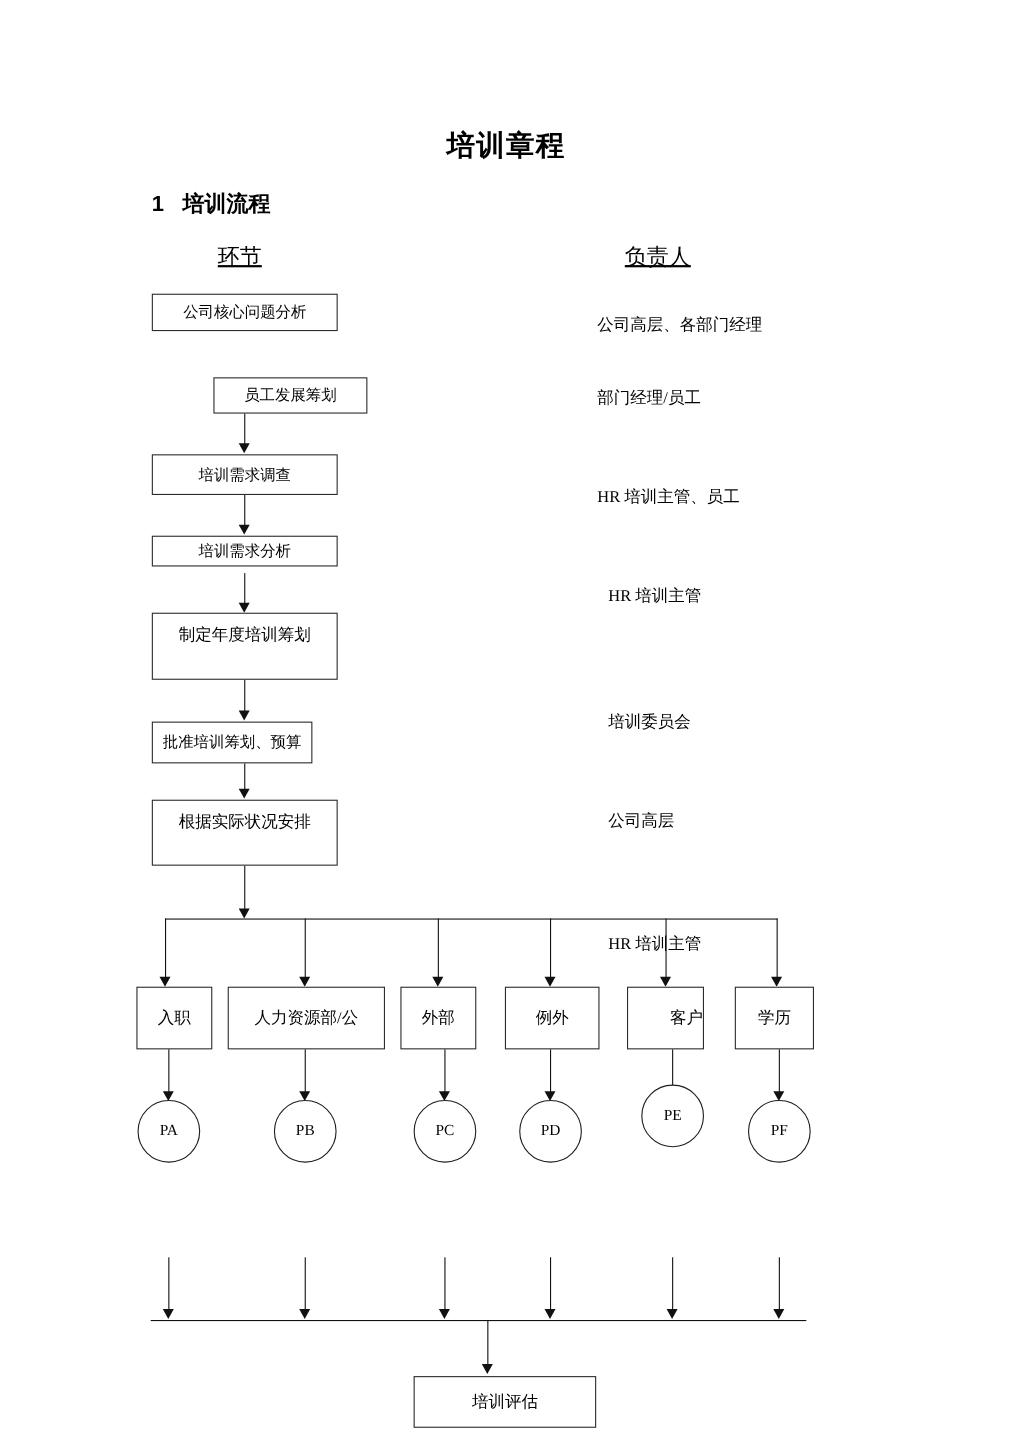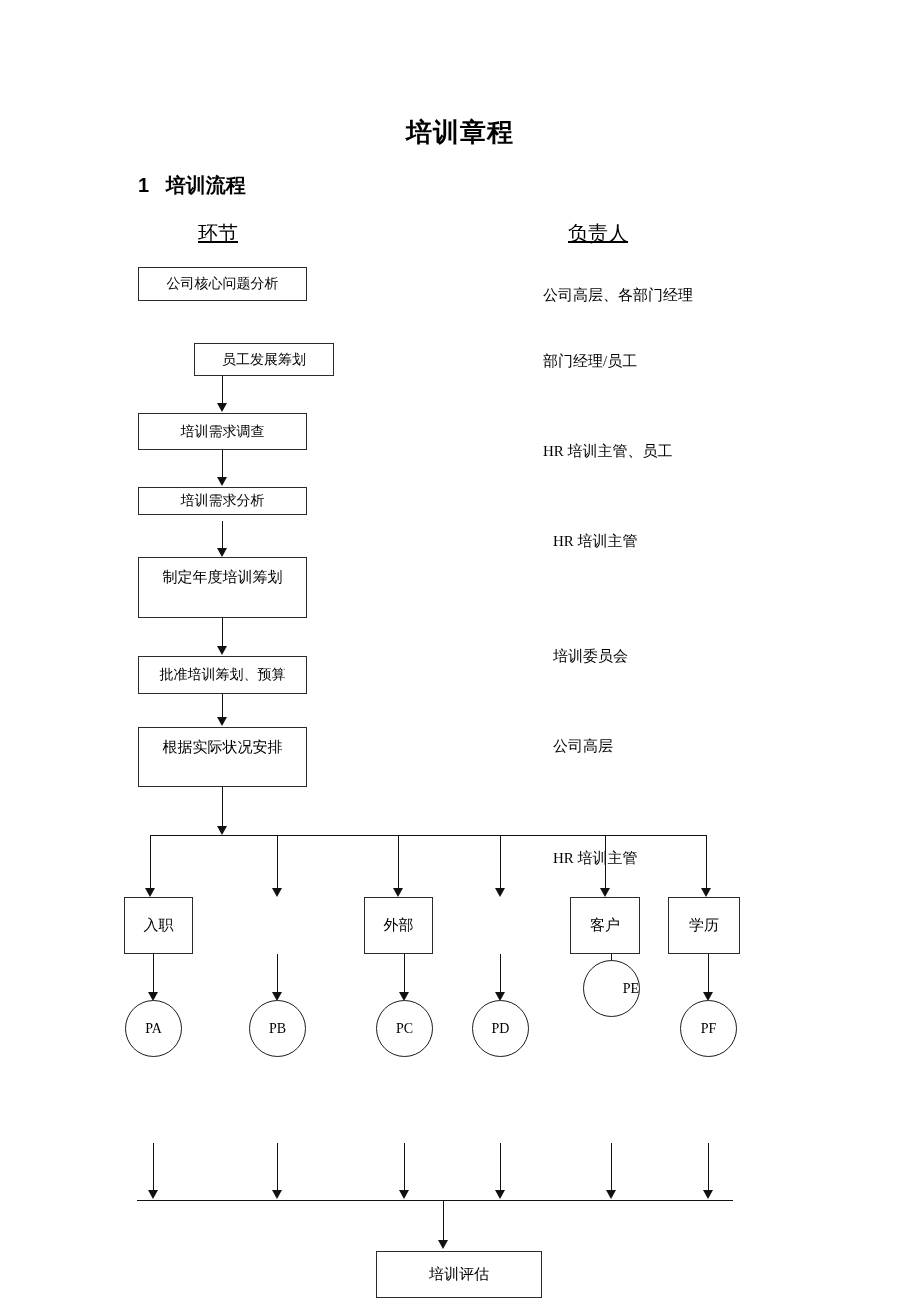--- a/index.html
+++ b/index.html
@@ -130,21 +130,21 @@
   </div>
   <div class="vline" style="left:222px; top:521px; height:28px;"></div>
   <div class="arrowhead" style="left:217px; top:548px;"></div>
 
   <div class="node tall" style="left:138px; top:557px; width:169px; height:61px;">
     <span>制定年度培训筹划</span>
   </div>
   <div class="vline" style="left:222px; top:618px; height:29px;"></div>
   <div class="arrowhead" style="left:217px; top:646px;"></div>
 
-  <div class="node small-text" style="left:138px; top:656px; width:169px; height:38px;">
+  <div class="node small-text" style="left:138px; top:656px; width:146px; height:38px;">
     <span>批准培训筹划、预算</span>
   </div>
   <div class="vline" style="left:222px; top:694px; height:24px;"></div>
   <div class="arrowhead" style="left:217px; top:717px;"></div>
 
   <div class="node tall" style="left:138px; top:727px; width:169px; height:60px;">
     <span>根据实际状况安排</span>
   </div>
   <div class="vline" style="left:222px; top:787px; height:40px;"></div>
   <div class="arrowhead" style="left:217px; top:826px;"></div>
@@ -167,24 +167,30 @@
   <div class="arrowhead" style="left:145px; top:888px;"></div>
   <div class="arrowhead" style="left:272px; top:888px;"></div>
   <div class="arrowhead" style="left:393px; top:888px;"></div>
   <div class="arrowhead" style="left:495px; top:888px;"></div>
   <div class="arrowhead" style="left:600px; top:888px;"></div>
   <div class="arrowhead" style="left:701px; top:888px;"></div>
 
   <div class="node" style="left:124px; top:897px; width:69px; height:57px;">
     <span>入职</span>
   </div>
+  <div class="node" style="left:207px; top:897px; width:143px; height:57px;">
+    <span>人力资源部/公</span>
+  </div>
   <div class="node" style="left:364px; top:897px; width:69px; height:57px;">
     <span>外部</span>
   </div>
-  <div class="node" style="left:570px; top:897px; width:70px; height:57px;">
+  <div class="node" style="left:459px; top:897px; width:86px; height:57px;">
+    <span>例外</span>
+  </div>
+  <div class="node" style="left:570px; top:897px; width:70px; height:57px;justify-content:flex-end;">
     <span>客户</span>
   </div>
   <div class="node" style="left:668px; top:897px; width:72px; height:57px;">
     <span>学历</span>
   </div>
 
   <div class="vline" style="left:153px; top:954px; height:41px;"></div>
   <div class="vline" style="left:277px; top:954px; height:41px;"></div>
   <div class="vline" style="left:404px; top:954px; height:41px;"></div>
   <div class="vline" style="left:500px; top:954px; height:41px;"></div>
@@ -202,21 +208,21 @@
   </div>
   <div class="circle" style="left:249px; top:1000px; width:57px; height:57px;">
     <span>PB</span>
   </div>
   <div class="circle" style="left:376px; top:1000px; width:57px; height:57px;">
     <span>PC</span>
   </div>
   <div class="circle" style="left:472px; top:1000px; width:57px; height:57px;">
     <span>PD</span>
   </div>
-  <div class="circle" style="left:583px; top:960px; width:57px; height:57px;justify-content:flex-end;">
+  <div class="circle" style="left:583px; top:986px; width:57px; height:57px;">
     <span>PE</span>
   </div>
   <div class="circle" style="left:680px; top:1000px; width:57px; height:57px;">
     <span>PF</span>
   </div>
 
   <div class="vline" style="left:153px; top:1143px; height:50px;"></div>
   <div class="vline" style="left:277px; top:1143px; height:50px;"></div>
   <div class="vline" style="left:404px; top:1143px; height:50px;"></div>
   <div class="vline" style="left:500px; top:1143px; height:50px;"></div>

